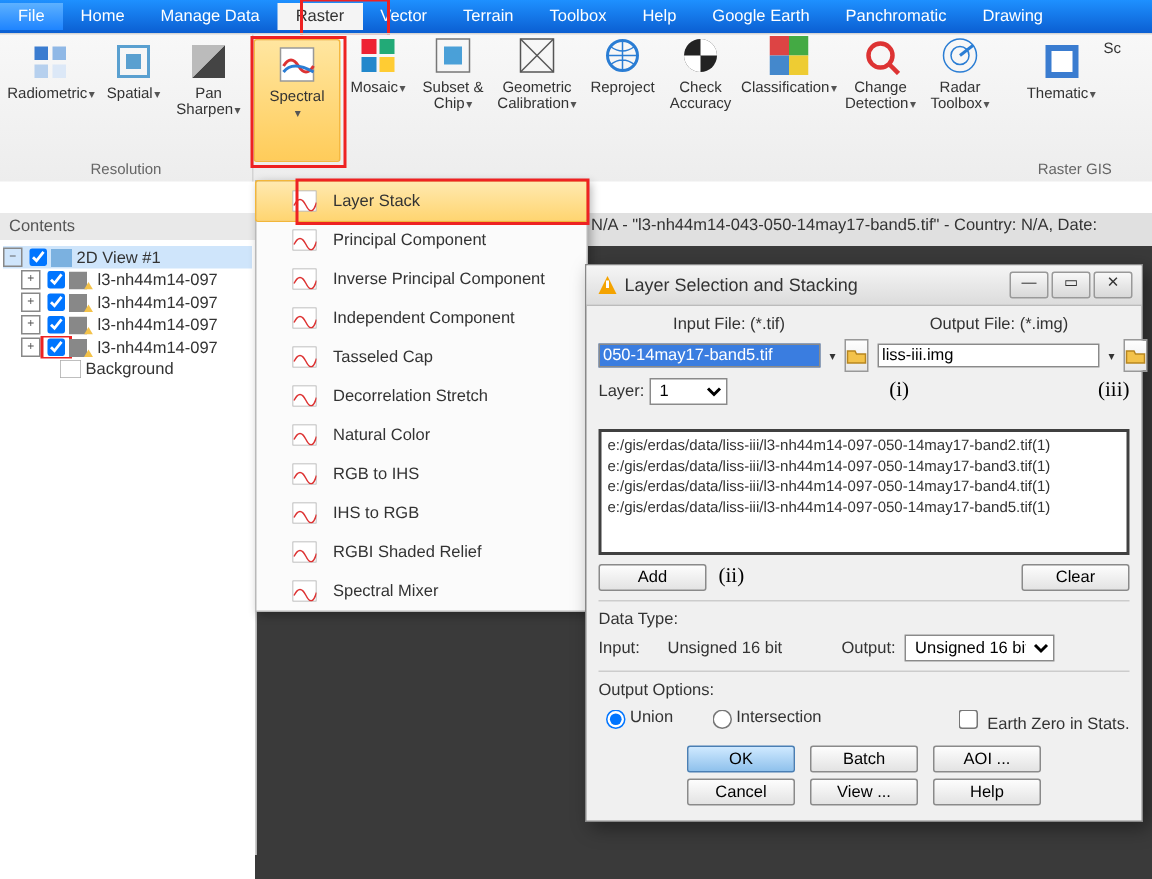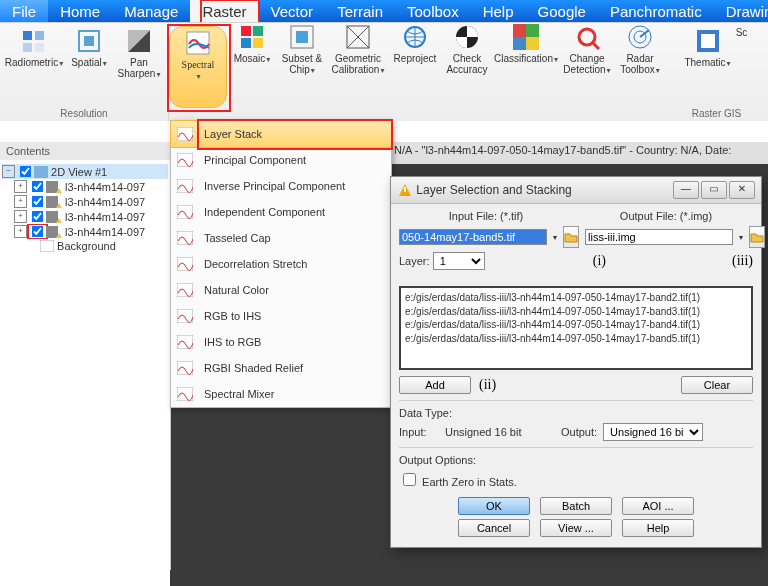--- a/index.html
+++ b/index.html
@@ -12,22 +12,22 @@
     height: 586px;
     overflow: hidden;
     position: relative;
   }
   
   .menubar {
     display: flex;
     background: linear-gradient(#1e90ff, #0b5fd2);
     color: #fff;
     height: 22px;
-    align-items: flex-start;
-    font-size: 15px;
+    align-items: center;
+    font-size: 11px;
   }
   .menubar .item {
     padding: 3px 12px;
     display: flex;
     align-items: center;
     color: #fff;
   }
   .menubar .item.file {
     background: linear-gradient(#5db1ff,#1e84ff);
     font-weight: 500;
@@ -81,39 +81,38 @@
   .ribbon-group-label {
     position: absolute;
     bottom: 2px;
     width: 100%;
     font-size: 10px;
     color: #666;
   }
   .ship-highlight {
     background: linear-gradient(#ffe6a0,#ffcc5a);
     border: 1px solid #f5b840;
-    border-radius: 14px;
-    font-family: Liberation Serif, serif;
+    border-radius: 2px;
   }
 
   
   .dropdown {
     position: absolute;
     top: 120px;
     left: 170px;
     width: 220px;
     background: #fbfbfb;
     border: 1px solid #b9b9b9;
     box-shadow: 2px 2px 6px rgba(0,0,0,0.3);
     z-index: 20;
   }
   .dropdown .ditem {
     display: flex;
     align-items: center;
-    padding: 5px 5px;
+    padding: 5px 23px;
     font-size: 11px;
     cursor: pointer;
   }
   .dropdown .ditem .dicon {
     width: 18px;
     height: 16px;
     margin-right: 10px;
     display: inline-flex;
     align-items: center;
     justify-content: center;
@@ -520,21 +519,21 @@
       </div>
     <div class="tree-row" style="padding-left:38px;">
       <svg width="14" height="12">
           <rect width="14" height="12" fill="#fff" stroke="#aaa"></rect>
         </svg>
       &nbsp;<span>Background</span>
     </div>
   </div>
 </div>
 
-<div class="filetitle">N/A - "l3-nh44m14-097-050-14may17-band5.tif" - Country: N/A, Date:</div>
+<div class="filetitle">N/A - "l3-nh44m14-043-050-14may17-band5.tif" - Country: N/A, Date:</div>
 
 <div class="canvas-area"></div>
 
 <div class="dropdown">
   <div id="spectral-items">
       <div class="ditem highlight">
         <span class="dicon">
           <svg width="16" height="14">
             <rect width="16" height="14" fill="#fff" stroke="#aaa"></rect>
             <path d="M1 10 Q5 2 9 10 T16 8" stroke="#d33" fill="none"></path>
@@ -696,20 +695,30 @@
       <span style="width:110px;">Unsigned 16 bit</span>
       <span>Output:</span>
       <select class="sel" style="width:100px;">
         <option>Unsigned 16 bit</option>
       </select>
     </div>
 
     <hr class="thin">
     <div>Output Options:</div>
     <div class="dlg-row" style="margin-top:4px; justify-content:space-between;">
+      <span>
+        <label class="radio-lbl">
+            <input type="radio" checked="" name="oo" style=""> 
+            <span>Union</span>
+          </label>
+        <label class="radio-lbl">
+            <input type="radio" name="oo" style=""> 
+            <span>Intersection</span>
+          </label>
+      </span>
       <label><input type="checkbox" style=""> <span>Earth Zero in Stats.</span></label>
     </div>
 
     <div class="dlg-row" style="justify-content:center; margin-top:8px; gap:10px;">
       <button class="dlg-btn primary redbox">OK</button>
       <button class="dlg-btn">Batch</button>
       <button class="dlg-btn">AOI ...</button>
     </div>
     <div class="dlg-row" style="justify-content:center; margin-top:0; gap:10px;">
       <button class="dlg-btn">Cancel</button>

